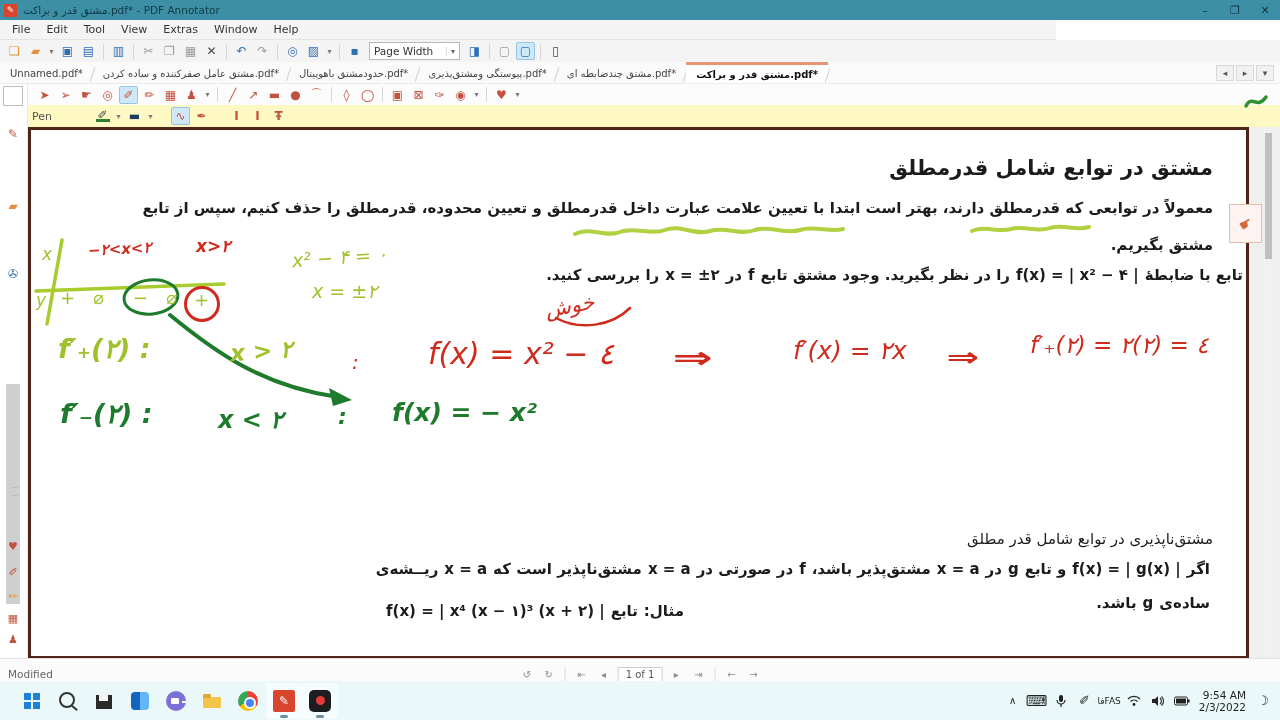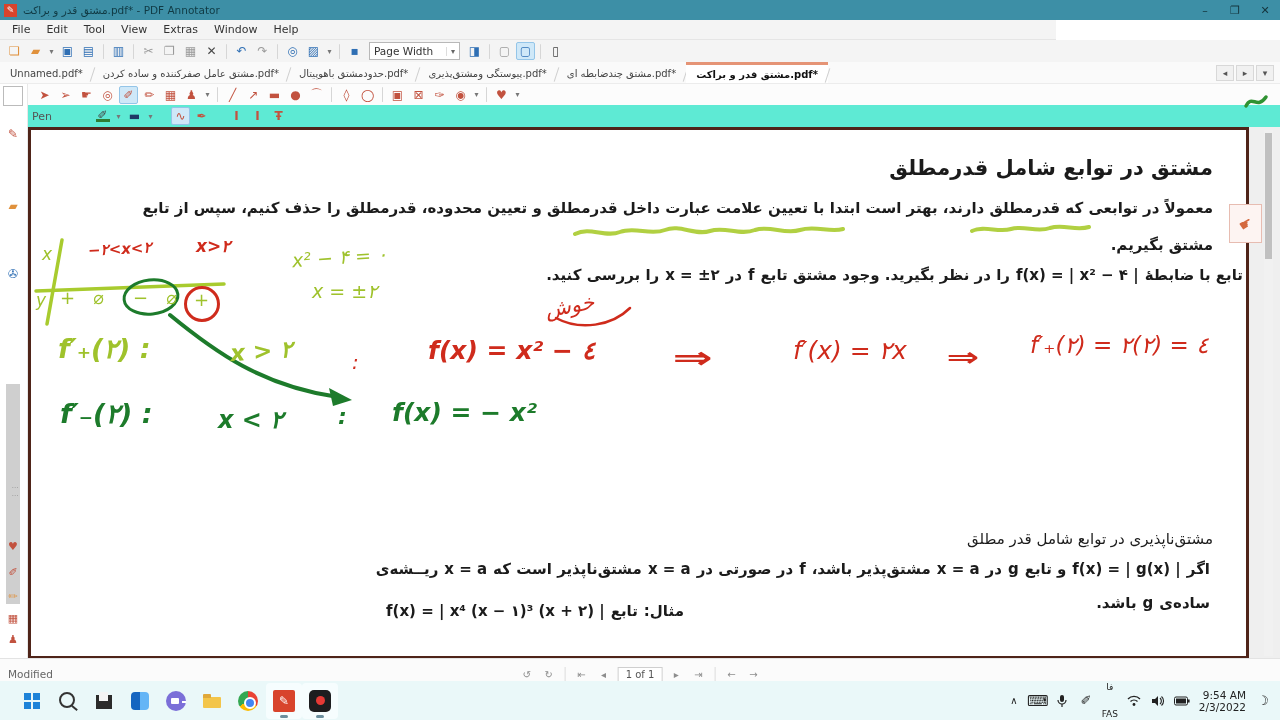--- a/index.html
+++ b/index.html
@@ -33,21 +33,21 @@
   #tabbar { position:absolute; left:0; top:62px; width:1280px; height:22px; background:#fafafa; display:flex; align-items:stretch; border-bottom:1px solid #ececec; }
   #tabstrip { display:flex; flex:1; overflow:hidden; }
   .tab { display:flex; align-items:center; padding:0 10px; font-size:10px; color:#444; position:relative; border-top:2px solid transparent; white-space:nowrap; }
   .tab .tab-divider { position:absolute; right:0; top:3px; width:1px; height:15px; background:#cfcfcf; transform:rotate(18deg); }
   .tab.active { border-top:3px solid #e59476; font-weight:bold; color:#111; background:#fff; }
   #tab-scroll { display:flex; align-items:center; padding-right:6px; }
   #tab-scroll span { width:18px; height:16px; display:inline-flex; align-items:center; justify-content:center; font-size:9px; color:#555; border:1px solid #d8d8d8; background:#f1f1f1; margin-left:2px; }
 
   
   #annrow1 { position:absolute; left:28px; top:84px; width:1252px; height:21px; background:#fcfcfc; display:flex; align-items:center; padding-left:6px; }
-  #annrow2 { position:absolute; left:28px; top:105px; width:1252px; height:22px; background:#5eead4; display:flex; align-items:center; padding-left:4px; }
+  #annrow2 { position:absolute; left:28px; top:105px; width:1252px; height:22px; background:#fef9c3; display:flex; align-items:center; padding-left:4px; }
   #pen-label { font-size:11px; color:#555; width:60px; }
   #annrow2 .tool-group { display:flex; align-items:center; margin-right:14px; }
   #color-swatch { display:inline-block; width:14px; height:3px; background:#2e7d32; margin-top:11px; }
 
   
   #sidebar { position:absolute; left:0; top:84px; width:28px; height:574px; background:#fff; border-right:1px solid #e8e8e8; }
   .side-icon { position:absolute; left:3px; width:20px; height:20px; display:flex; align-items:center; justify-content:center; font-size:12px; }
   #side-splitter { position:absolute; left:6px; top:300px; width:14px; height:220px; background:#cfcfcf; }
   #side-splitter .dots { position:absolute; left:5px; top:100px; font-size:7px; color:#777; letter-spacing:1px; writing-mode:vertical-lr; }
 
@@ -108,21 +108,21 @@
   .tb-folder .appicon::after { content:""; position:absolute; left:2px; top:4px; width:8px; height:4px; background:#e0a83a; border-radius:1px 1px 0 0; }
   .tb-chrome .appicon::before { content:""; position:absolute; inset:1px; border-radius:50%; background:conic-gradient(#ea4335 0 33%, #fbbc05 33% 66%, #34a853 66% 100%); }
   .tb-chrome .appicon::after { content:""; position:absolute; left:7px; top:7px; width:8px; height:8px; border-radius:50%; background:#4285f4; border:2px solid #fff; }
   .tb-pdfa .appicon { background:#d8442c; border-radius:2px; }
   .tb-pdfa .appicon::after { content:"✎"; color:#fff; font-size:12px; }
   .tb-rec .appicon { background:#1d1d1f; border-radius:5px; }
   .tb-rec .appicon::after { content:""; width:9px; height:9px; border-radius:50%; background:#e53935; }
 
   #tray { position:absolute; right:6px; top:0; height:39px; display:flex; align-items:center; }
   .tray-item { display:flex; align-items:center; justify-content:center; min-width:22px; height:30px; color:#222; font-size:12px; margin-left:2px; }
-  #lang { flex-direction:column; font-size:9px; line-height:10px; color:#222;gap:17px; }
+  #lang { flex-direction:row; font-size:9px; line-height:10px; color:#222; }
   #clock { flex-direction:column; font-size:10.5px; line-height:12px; text-align:right; align-items:flex-end; padding:0 4px; }
 
   svg.overlay { position:absolute; left:0; top:0; pointer-events:none; }
 </style>
 </head>
 <body>
 
 <div id="titlebar">
   <span id="app-logo">✎</span>
   <span id="win-title">مشتق قدر و براكت.pdf* - PDF Annotator</span>
@@ -445,21 +445,21 @@
 <div class="hw hw-red" style="left:88px;  top:240px; font-size:15px; transform:rotate(-3deg); font-weight:bold;">−۲&lt;x&lt;۲</div>
 <div class="hw hw-red" style="left:196px; top:236px; font-size:17px; font-weight:bold;">x&gt;۲</div>
 <div class="hw hw-green" style="left:42px;  top:244px; font-size:17px;">x</div>
 <div class="hw hw-green" style="left:36px;  top:290px; font-size:17px;">y</div>
 <div class="hw hw-green" style="left:60px;  top:287px; font-size:18px; letter-spacing:6px;">+  ⌀</div>
 <div class="hw hw-green" style="left:133px; top:287px; font-size:18px; letter-spacing:6px;">−  ⌀</div>
 <div class="hw hw-green" style="left:194px; top:289px; font-size:18px;">+</div>
 <div class="hw hw-green" style="left:292px; top:246px; font-size:19px; transform:rotate(-4deg);">x² − ۴ = ۰</div>
 <div class="hw hw-green" style="left:312px; top:280px; font-size:19px;">x = ±۲</div>
 <div class="hw hw-red" style="left:545px; top:294px; font-size:21px; transform:rotate(-10deg); direction:rtl;">خوش</div>
-<div class="hw hw-red" style="left:428px; top:336px; font-size:25px;font-weight:bold;">f(x) = x² − ٤</div>
+<div class="hw hw-red" style="left:428px; top:336px; font-size:30px;">f(x) = x² − ٤</div>
 <div class="hw hw-red" style="left:680px; top:340px; font-size:30px; transform:scaleX(1.6); font-weight:bold;">⇒</div>
 <div class="hw hw-red" style="left:793px; top:336px; font-size:25px;">f′(x) = ۲x</div>
 <div class="hw hw-red" style="left:952px; top:342px; font-size:26px; transform:scaleX(1.5); font-weight:bold;">⇒</div>
 <div class="hw hw-red" style="left:1030px;top:332px; font-size:23px;">f′₊(۲) = ۲(۲) = ٤</div>
 <div class="hw hw-green" style="left:58px;  top:333px; font-size:27px; font-weight:bold;">f′₊(۲) :</div>
 <div class="hw hw-green" style="left:230px; top:338px; font-size:23px; transform:rotate(-4deg); font-weight:bold;">x &gt; ۲</div>
 <div class="hw hw-red" style="left:352px; top:350px; font-size:20px;">:</div>
 <div class="hw hw-dgreen" style="left:60px;  top:398px; font-size:27px; font-weight:bold;">f′₋(۲) :</div>
 <div class="hw hw-dgreen" style="left:218px; top:406px; font-size:24px; font-weight:bold;">x &lt; ۲</div>
 <div class="hw hw-dgreen" style="left:338px; top:404px; font-size:22px; font-weight:bold;">:</div>

